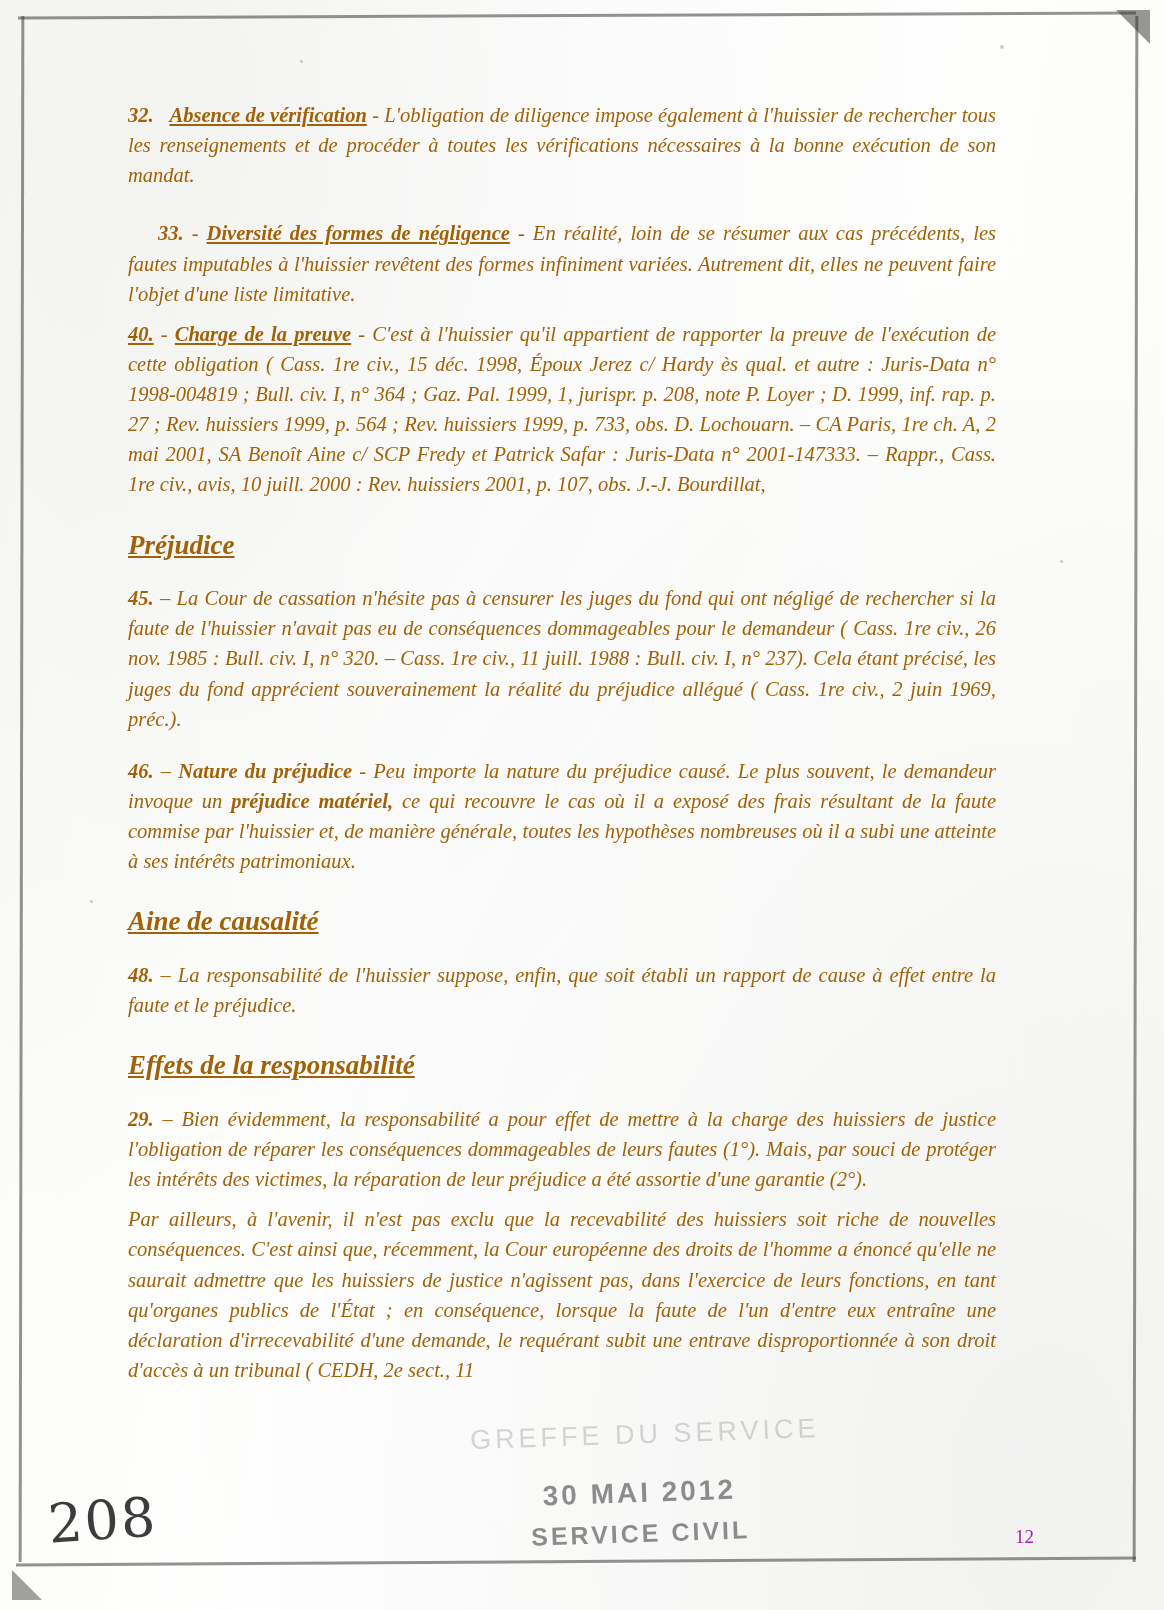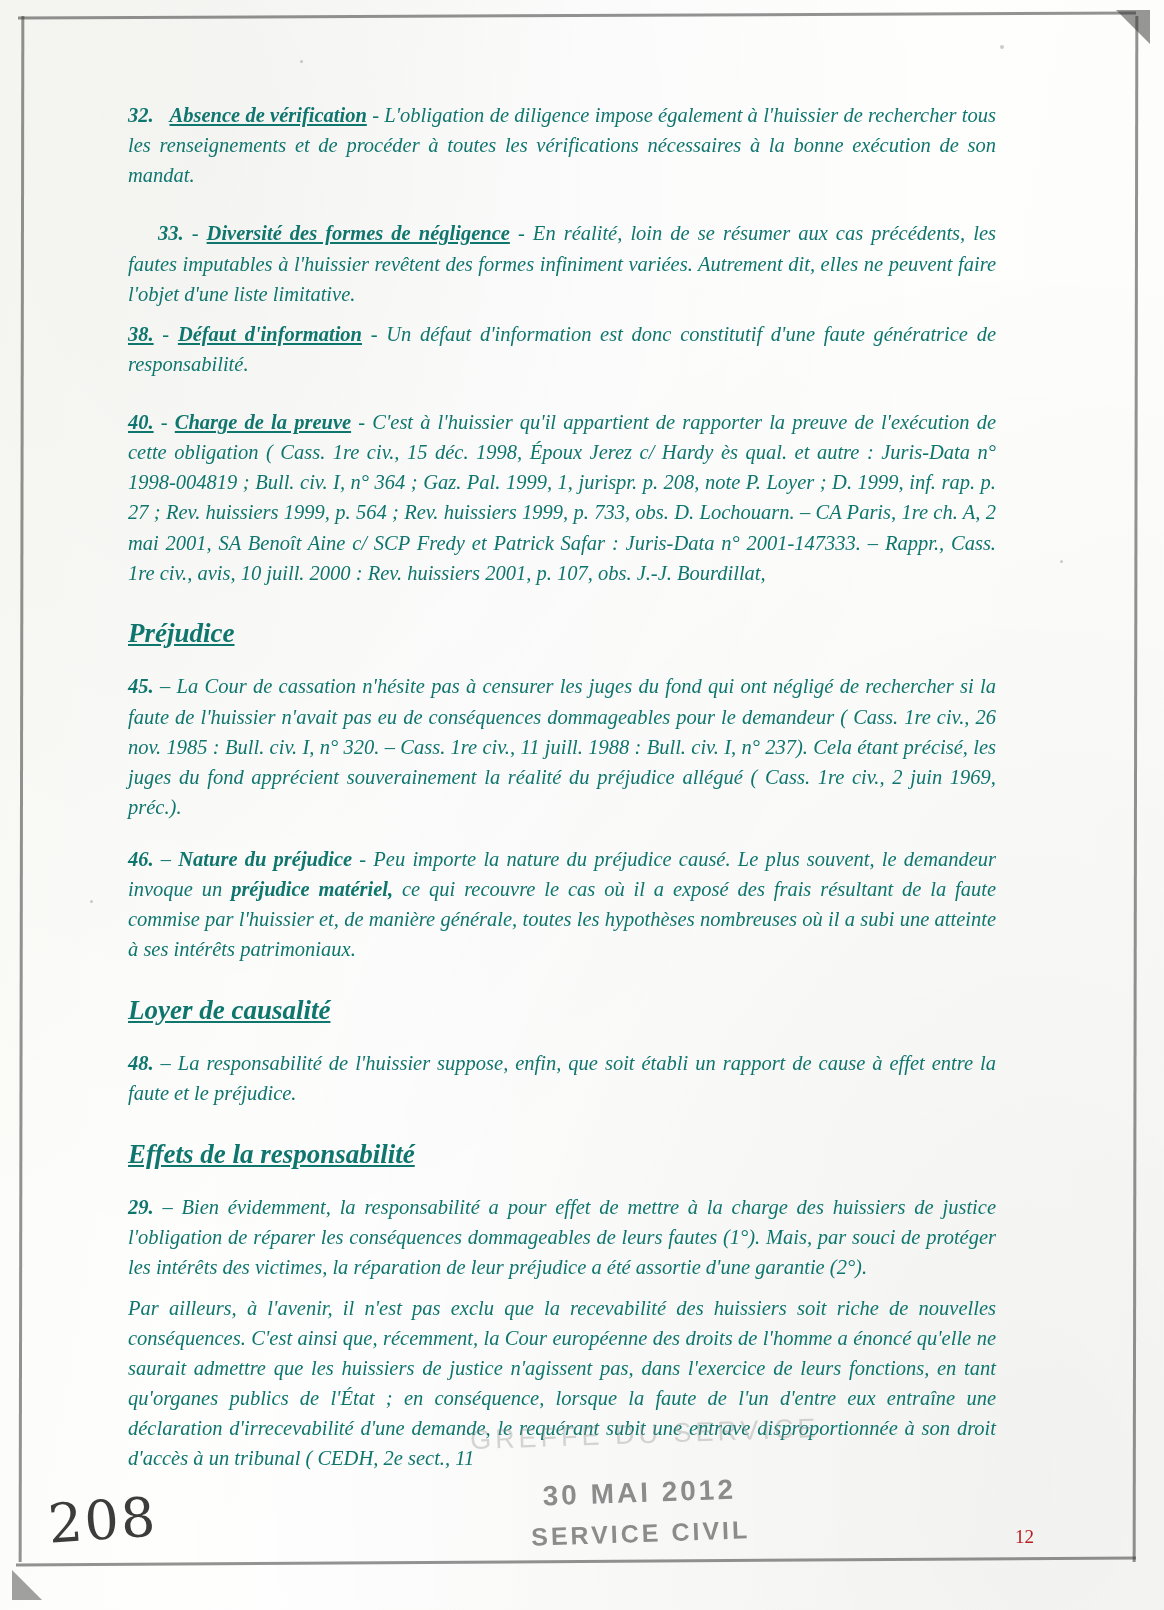--- a/index.html
+++ b/index.html
@@ -54,21 +54,21 @@
     border-width: 30px 0 0 30px;
     border-color: transparent transparent transparent #2f2f2f;
     opacity: 0.45;
   }
 
   .content {
     position: absolute;
     left: 128px;
     top: 100px;
     width: 868px;
-    color: #0f766e;
+    color: #a16207;
     font-size: 20.5px;
     line-height: 1.47;
     font-style: italic;
     text-align: justify;
   }
   p {
     margin: 0 0 0 0;
   }
   .para {
     margin-bottom: 6px;
@@ -100,21 +100,21 @@
     display: inline-block;
   }
   .section-wrap { margin: 26px 0 18px 0; }
 
   .page-number {
     position: absolute;
     right: 130px;
     bottom: 62px;
     font-size: 19px;
     font-style: normal;
-    color: #b91c1c;
+    color: #a21caf;
     font-family: "Liberation Serif", serif;
   }
   .hand-number {
     position: absolute;
     left: 48px;
     bottom: 58px;
     font-size: 54px;
     color: #1b1b1b;
     font-family: "DejaVu Serif", serif;
     letter-spacing: 2px;
@@ -186,25 +186,20 @@
       <span>&nbsp;</span>
       <span class="head-ul">Absence de vérification</span><span> - </span><span>L'obligation de diligence impose également à l'huissier de rechercher tous les renseignements et de procéder à toutes les vérifications nécessaires à la bonne exécution de son mandat.</span>
     </p>
 
     <p class="para indent gap-sm">
       <span class="num">33.</span>
       <span> - </span>
       <span class="head-ul">Diversité des formes de négligence</span> - <span>En réalité, loin de se résumer aux cas précédents, les fautes imputables à l'huissier revêtent des formes infiniment variées. Autrement dit, elles ne peuvent faire l'objet d'une liste limitative.</span>
     </p>
 
-    <p class="para gap-lg">
-      <span class="num head-ul">38.</span>
-      <span> - </span>
-      <span class="head-ul">Défaut d'information</span> - <span>Un défaut d'information est donc constitutif d'une faute génératrice de responsabilité.</span>
-    </p>
 
     <p class="para gap-md">
       <span class="num head-ul">40.</span>
       <span> - </span>
       <span class="head-ul">Charge de la preuve</span> - <span>C'est à l'huissier qu'il appartient de rapporter la preuve de l'exécution de cette obligation ( Cass. 1re civ., 15 déc. 1998, Époux Jerez c/ Hardy ès qual. et autre :  Juris-Data n° 1998-004819 ; Bull. civ. I, n° 364 ; Gaz. Pal. 1999, 1, jurispr. p. 208, note P. Loyer ; D. 1999, inf. rap. p. 27 ; Rev. huissiers 1999, p. 564 ; Rev. huissiers 1999, p. 733, obs. D. Lochouarn. – CA Paris, 1re ch. A, 2 mai 2001, SA Benoît Aine c/ SCP Fredy et Patrick Safar :  Juris-Data n° 2001-147333. – Rappr.,  Cass. 1re civ., avis, 10 juill. 2000 : Rev. huissiers 2001, p. 107, obs. J.-J. Bourdillat,</span>
     </p>
 
     <div class="section-wrap">
       <span class="section-title">Préjudice</span>
     </div>
@@ -212,21 +207,21 @@
     <p class="para gap-md">
       <span class="num">45.</span><span> – </span><span>La Cour de cassation n'hésite pas à censurer les juges du fond qui ont négligé de rechercher si la faute de l'huissier n'avait pas eu de conséquences dommageables pour le demandeur ( Cass. 1re civ., 26 nov. 1985 : Bull. civ. I, n° 320. –  Cass. 1re civ., 11 juill. 1988 : Bull. civ. I, n° 237). Cela étant précisé, les juges du fond apprécient souverainement la réalité du préjudice allégué ( Cass. 1re civ., 2 juin 1969, préc.).</span>
     </p>
 
     <p class="para gap-md">
       <span class="num">46.</span><span> – </span><span class="bold-it">Nature du préjudice</span><span> - </span><span>Peu importe la nature du préjudice causé. Le plus souvent, le demandeur invoque un </span><span class="bold-it">préjudice matériel,</span><span> ce qui recouvre le cas où il a exposé des frais résultant de la faute commise par l'huissier et, de manière générale, toutes les hypothèses nombreuses où il a subi une atteinte à ses intérêts patrimoniaux.</span>
     </p>
 
 
     <div class="section-wrap">
-      <span class="section-title">Loyer de causalité</span>
+      <span class="section-title">Aine de causalité</span>
     </div>
 
     <p class="para gap-md">
       <span class="num">48.</span><span> – </span><span>La responsabilité de l'huissier suppose, enfin, que soit établi un rapport de cause à effet entre la faute et le préjudice.</span>
     </p>
 
     <div class="section-wrap">
       <span class="section-title">Effets de la responsabilité</span>
     </div>
 

